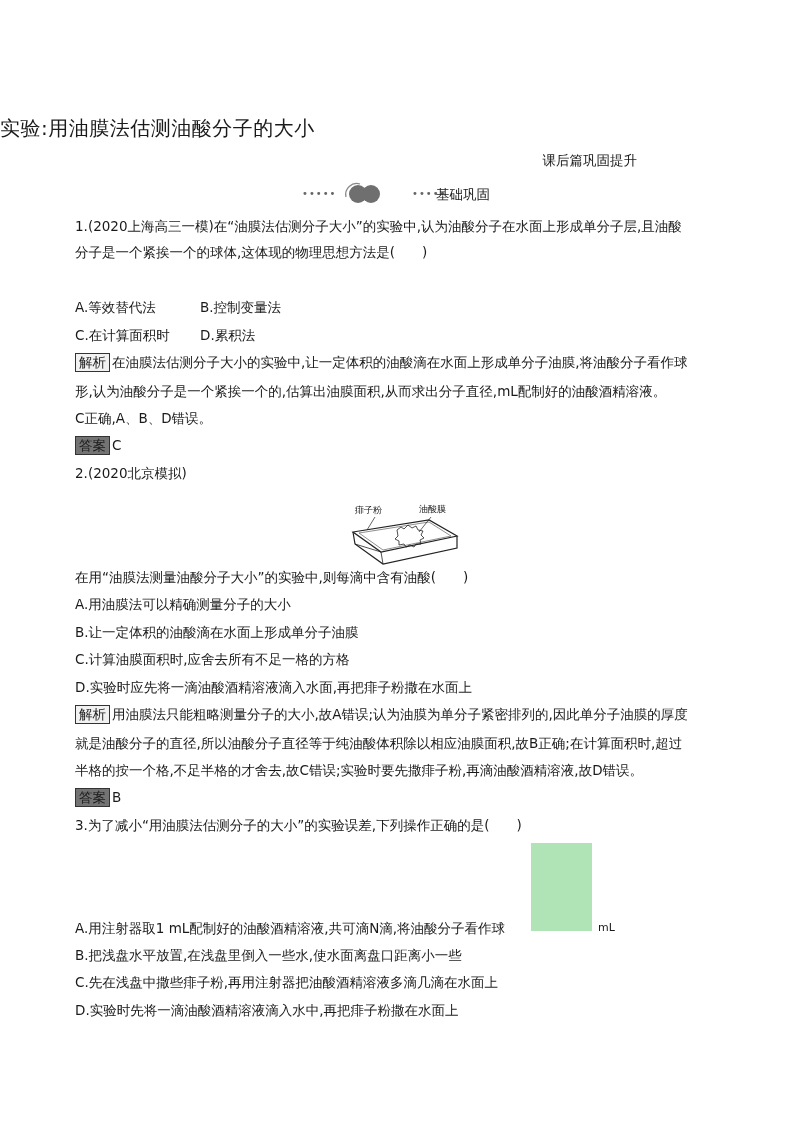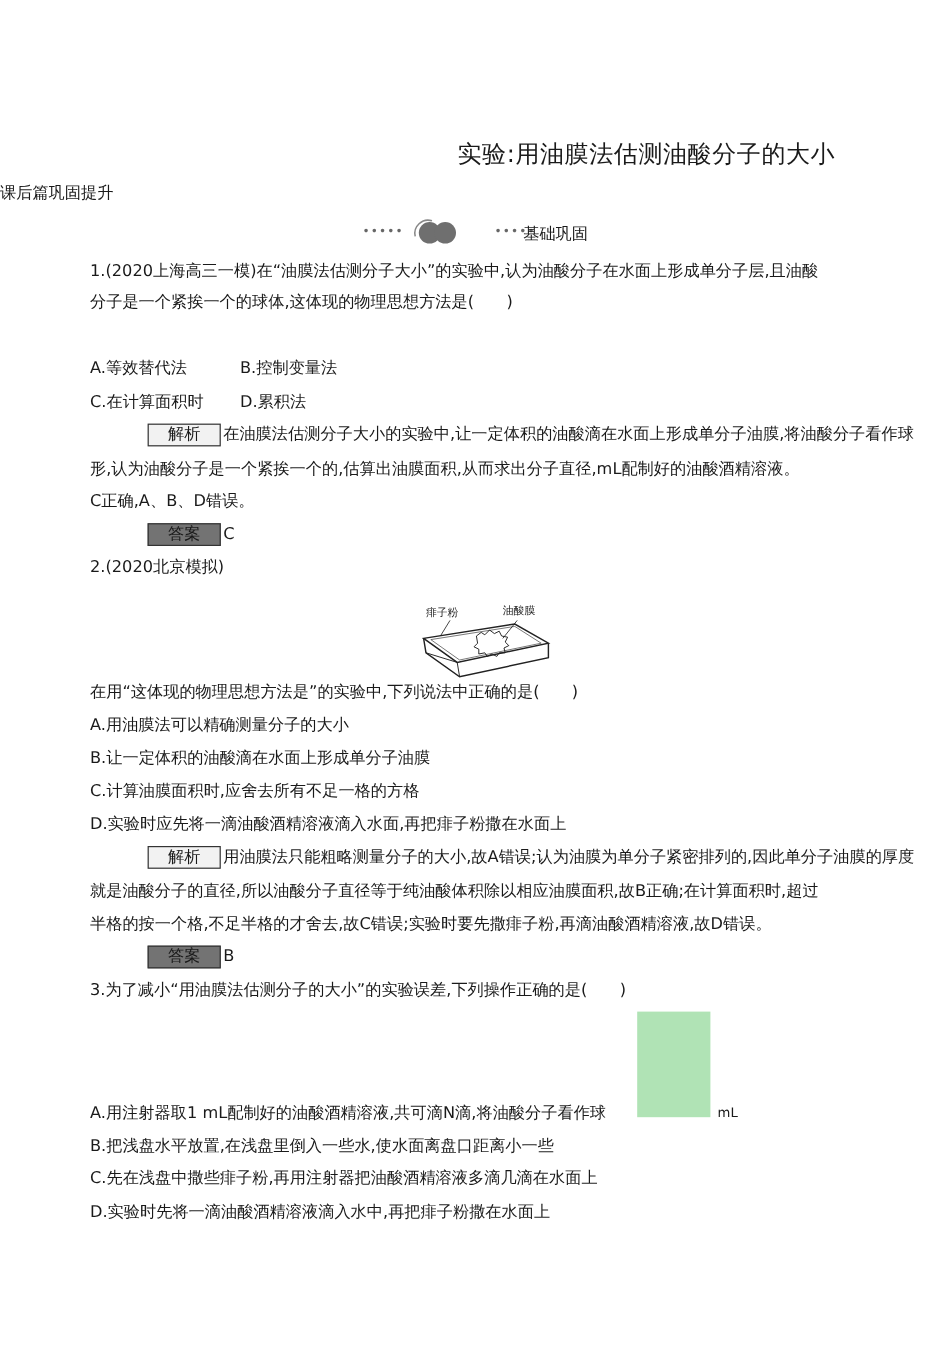--- a/index.html
+++ b/index.html
@@ -2,30 +2,30 @@
 <html><head>
 <meta charset="utf-8">
 <style>
   html, body { margin: 0; padding: 0; background: #ffffff; }
   body {
     width: 793px; height: 1122px; position: relative; overflow: hidden;
     font-family: "DejaVu Sans", "Liberation Sans", sans-serif;
     color: #1a1a1a;
   }
   .abs { position: absolute; white-space: nowrap; }
-  .title { left: 0; width: 696px; top: 115px; text-align: right; font-size: 20px; letter-spacing: 0.5px; }
-  .subtitle { left: 0; width: 637px; top: 152px; text-align: left; font-size: 13.5px; }
+  .title { left: 0; width: 696px; top: 115px; text-align: left; font-size: 20px; letter-spacing: 0.5px; }
+  .subtitle { left: 0; width: 637px; top: 152px; text-align: right; font-size: 13.5px; }
   .section-bar { top: 181px; left: 326px; height: 24px; width: 200px; }
   .dots { position: absolute; top: 10px; font-size: 10px; letter-spacing: 1px; color: #666; line-height: 6px; }
   .circles { position: absolute; left: 12px; top: 0; width: 52px; height: 24px; }
   .section-label { position: absolute; left: 110px; top: 5px; font-size: 13.5px; }
   .line { font-size: 13.5px; line-height: 20px; left: 75px; }
   .tag {
-    display: inline-block; border: 1px solid #333; padding: 0 16px; line-height: 17px;
-    background: #f2f2f2; margin-right: 2px; margin-left: 48px;
+    display: inline-block; border: 1px solid #333; padding: 0 3px; line-height: 17px;
+    background: #f2f2f2; margin-right: 2px;
   }
   .tag.dark { background: #737373; }
   .figure { left: 345px; top: 488px; width: 120px; height: 72px; margin-top: 12px; }
   .redact { left: 531px; top: 843px; width: 61px; height: 88px; background: #b0e3b5; }
   .fig-label { position: absolute; font-size: 9px; }
 </style>
 </head>
 <body>
 
 <div class="abs title">实验:用油膜法估测油酸分子的大小</div>
@@ -65,21 +65,21 @@
     <path d="M10 44 L36 52" fill="none" stroke="#222" stroke-width="0.8"></path>
     <path d="M36 52 L38 64" fill="none" stroke="#222" stroke-width="0.8"></path>
     <path d="M14 33 L84 22 L106 36 L38 50 Z" fill="none" stroke="#444" stroke-width="0.6"></path>
     <path d="M52 30 l4 -3 l3 2 l4 -4 l4 3 l4 -2 l2 4 l5 1 l-2 4 l3 3 l-4 2 l1 4 l-5 0 l-2 3 l-4 -2 l-4 2 l-2 -3 l-5 1 l0 -4 l-4 -2 l3 -3 z" fill="none" stroke="#222" stroke-width="0.8"></path>
     <line x1="30" y1="17" x2="22" y2="30" stroke="#222" stroke-width="0.7"></line>
     <line x1="86" y1="17" x2="74" y2="32" stroke="#222" stroke-width="0.7"></line>
   </svg>
   <span class="fig-label" style="left:10px; top:4px">痱子粉</span>
   <span class="fig-label" style="left:74px; top:3px">油酸膜</span>
 </div>
-<div class="abs line" style="top:567px">在用“这体现的物理思想方法是”的实验中,下列说法中正确的是(　　)</div>
+<div class="abs line" style="top:567px">在用“油膜法测量油酸分子大小”的实验中,则每滴中含有油酸(　　)</div>
 <div class="abs line" style="top:594px">A.用油膜法可以精确测量分子的大小</div>
 <div class="abs line" style="top:622px">B.让一定体积的油酸滴在水面上形成单分子油膜</div>
 <div class="abs line" style="top:649px">C.计算油膜面积时,应舍去所有不足一格的方格</div>
 <div class="abs line" style="top:677px">D.实验时应先将一滴油酸酒精溶液滴入水面,再把痱子粉撒在水面上</div>
 <div class="abs line" style="top:704px">
   <span class="tag">解析</span><span>用油膜法只能粗略测量分子的大小,故A错误;认为油膜为单分子紧密排列的,因此单分子油膜的厚度</span>
 </div>
 <div class="abs line" style="top:733px">就是油酸分子的直径,所以油酸分子直径等于纯油酸体积除以相应油膜面积,故B正确;在计算面积时,超过</div>
 <div class="abs line" style="top:760px">半格的按一个格,不足半格的才舍去,故C错误;实验时要先撒痱子粉,再滴油酸酒精溶液,故D错误。</div>
 <div class="abs line" style="top:787px">

